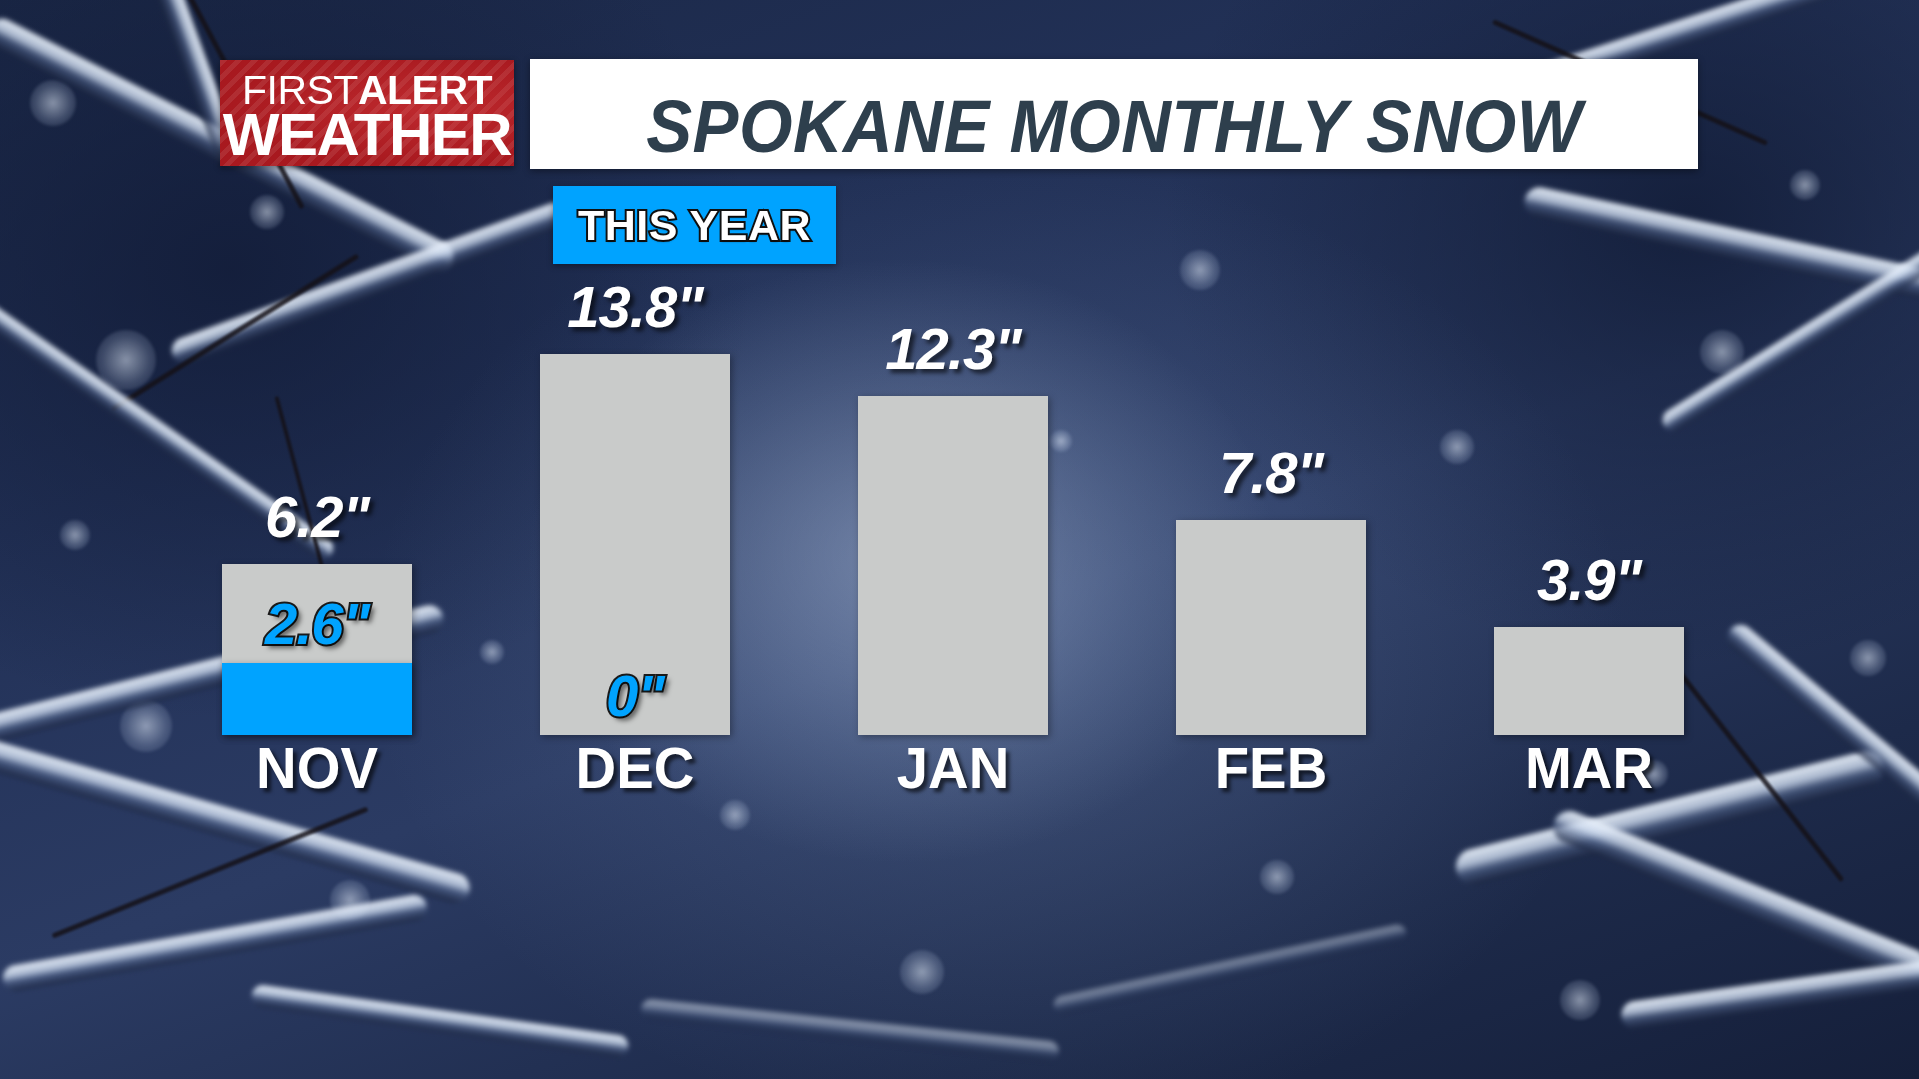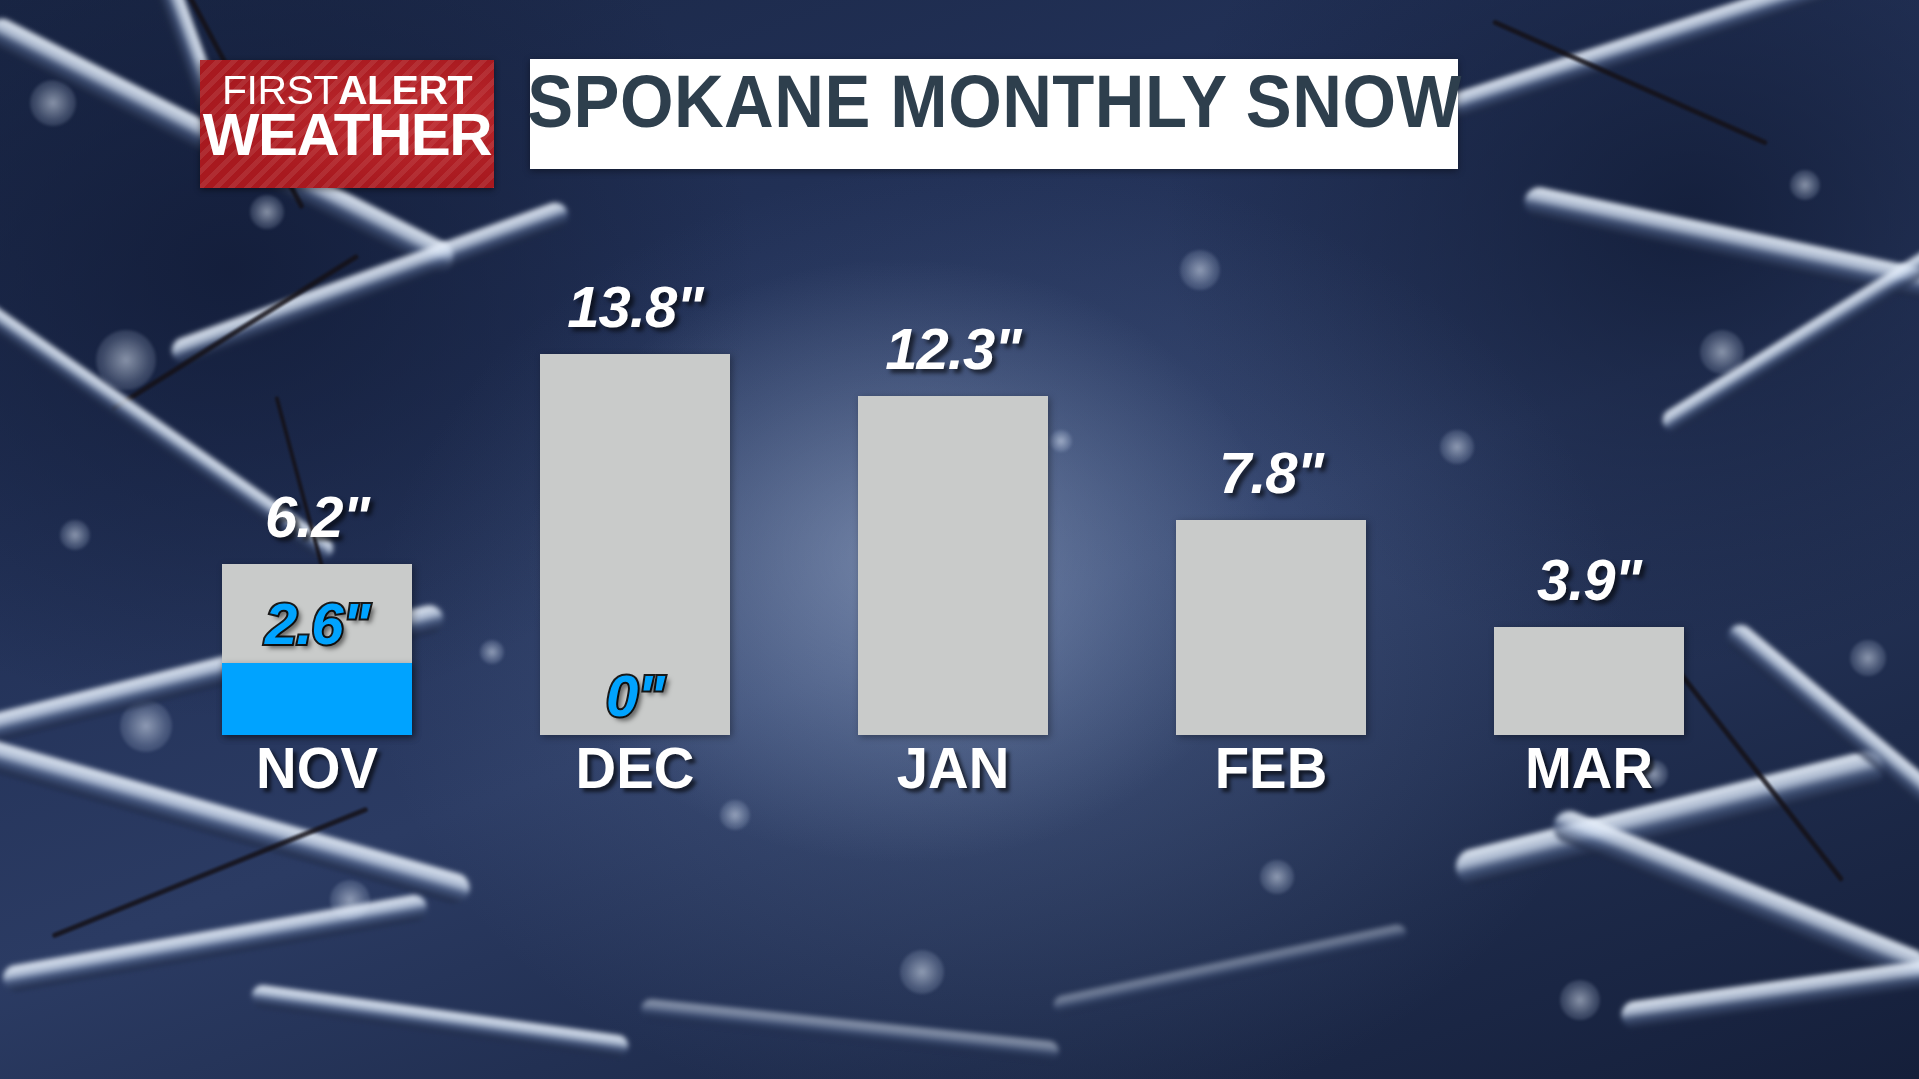--- a/index.html
+++ b/index.html
@@ -45,21 +45,21 @@
   }
   .twig{
     position:absolute;
     background:rgba(20,16,22,0.82);
     border-radius:4px;
     filter:blur(1.1px);
   }
 
   
   #logo-badge{
-    position:absolute; left:200px; top:60px; width:294px; height:128px;
+    position:absolute; left:220px; top:60px; width:294px; height:106px;
     background:#a8191f;
     overflow:hidden;
     box-shadow:0 2px 6px rgba(0,0,0,0.45);
   }
   #logo-badge .stripes{
     position:absolute; inset:0;
     background:repeating-linear-gradient(135deg,
         rgba(255,255,255,0.085) 0px, rgba(255,255,255,0.085) 5px,
         rgba(255,255,255,0.0)   5px, rgba(255,255,255,0.0)   11px);
   }
@@ -76,24 +76,25 @@
   #logo-badge .line1 .w-light{ font-weight:400; }
   #logo-badge .line1 .w-bold{ font-weight:700; }
   #logo-badge .line2{
     position:absolute; left:0; right:0; top:44px;
     text-align:center; color:#fff; white-space:nowrap;
     font-size:60px; line-height:62px; font-weight:700; letter-spacing:-1.5px;
   }
 
   
   #title-bar{
-    position:absolute; left:530px; top:59px; width:928px; height:110px;
+    position:absolute; left:530px; top:59px; width:1168px; height:110px;
     background:#ffffff;
-    display:flex; align-items:flex-start; justify-content:center;
+    display:flex; align-items:flex-end; justify-content:center;
     box-shadow:0 2px 7px rgba(0,0,0,0.40);
+    font-style:italic;
   }
   #title-text{
     color:#2e3f4d;
     font-size:74px; font-weight:700;
     letter-spacing:0.5px;
     transform:scaleX(0.93);
     white-space:nowrap;
   }
 
   
@@ -223,20 +224,23 @@
     <span class="w-light">FIRST</span><span class="w-bold">ALERT</span>
   </div>
   <div class="line2">WEATHER</div>
 </div>
 
 <div id="title-bar">
   <div id="title-text">SPOKANE MONTHLY SNOW</div>
 </div>
 
 <div id="legend">
+  <div class="legend-chip thisyear">
+    <span>THIS YEAR</span>
+  </div>
 </div>
 
 <div id="chart">
     <div class="bar-group" style="left: 222px; width: 190px; bottom: 344px; height: 1px;">
       <div class="bar-normal" style="width: 190px; height: 171.12px;"></div>
       <div class="bar-thisyear" style="width: 190px; height: 71.76px;"></div>
       <div class="label-normal" style="bottom: 185.12px;">6.2"</div>
       <div class="label-thisyear" style="bottom: 77.76px;">2.6"</div>
       <div class="month-label" style="bottom: -66px;">NOV</div>
     </div>

